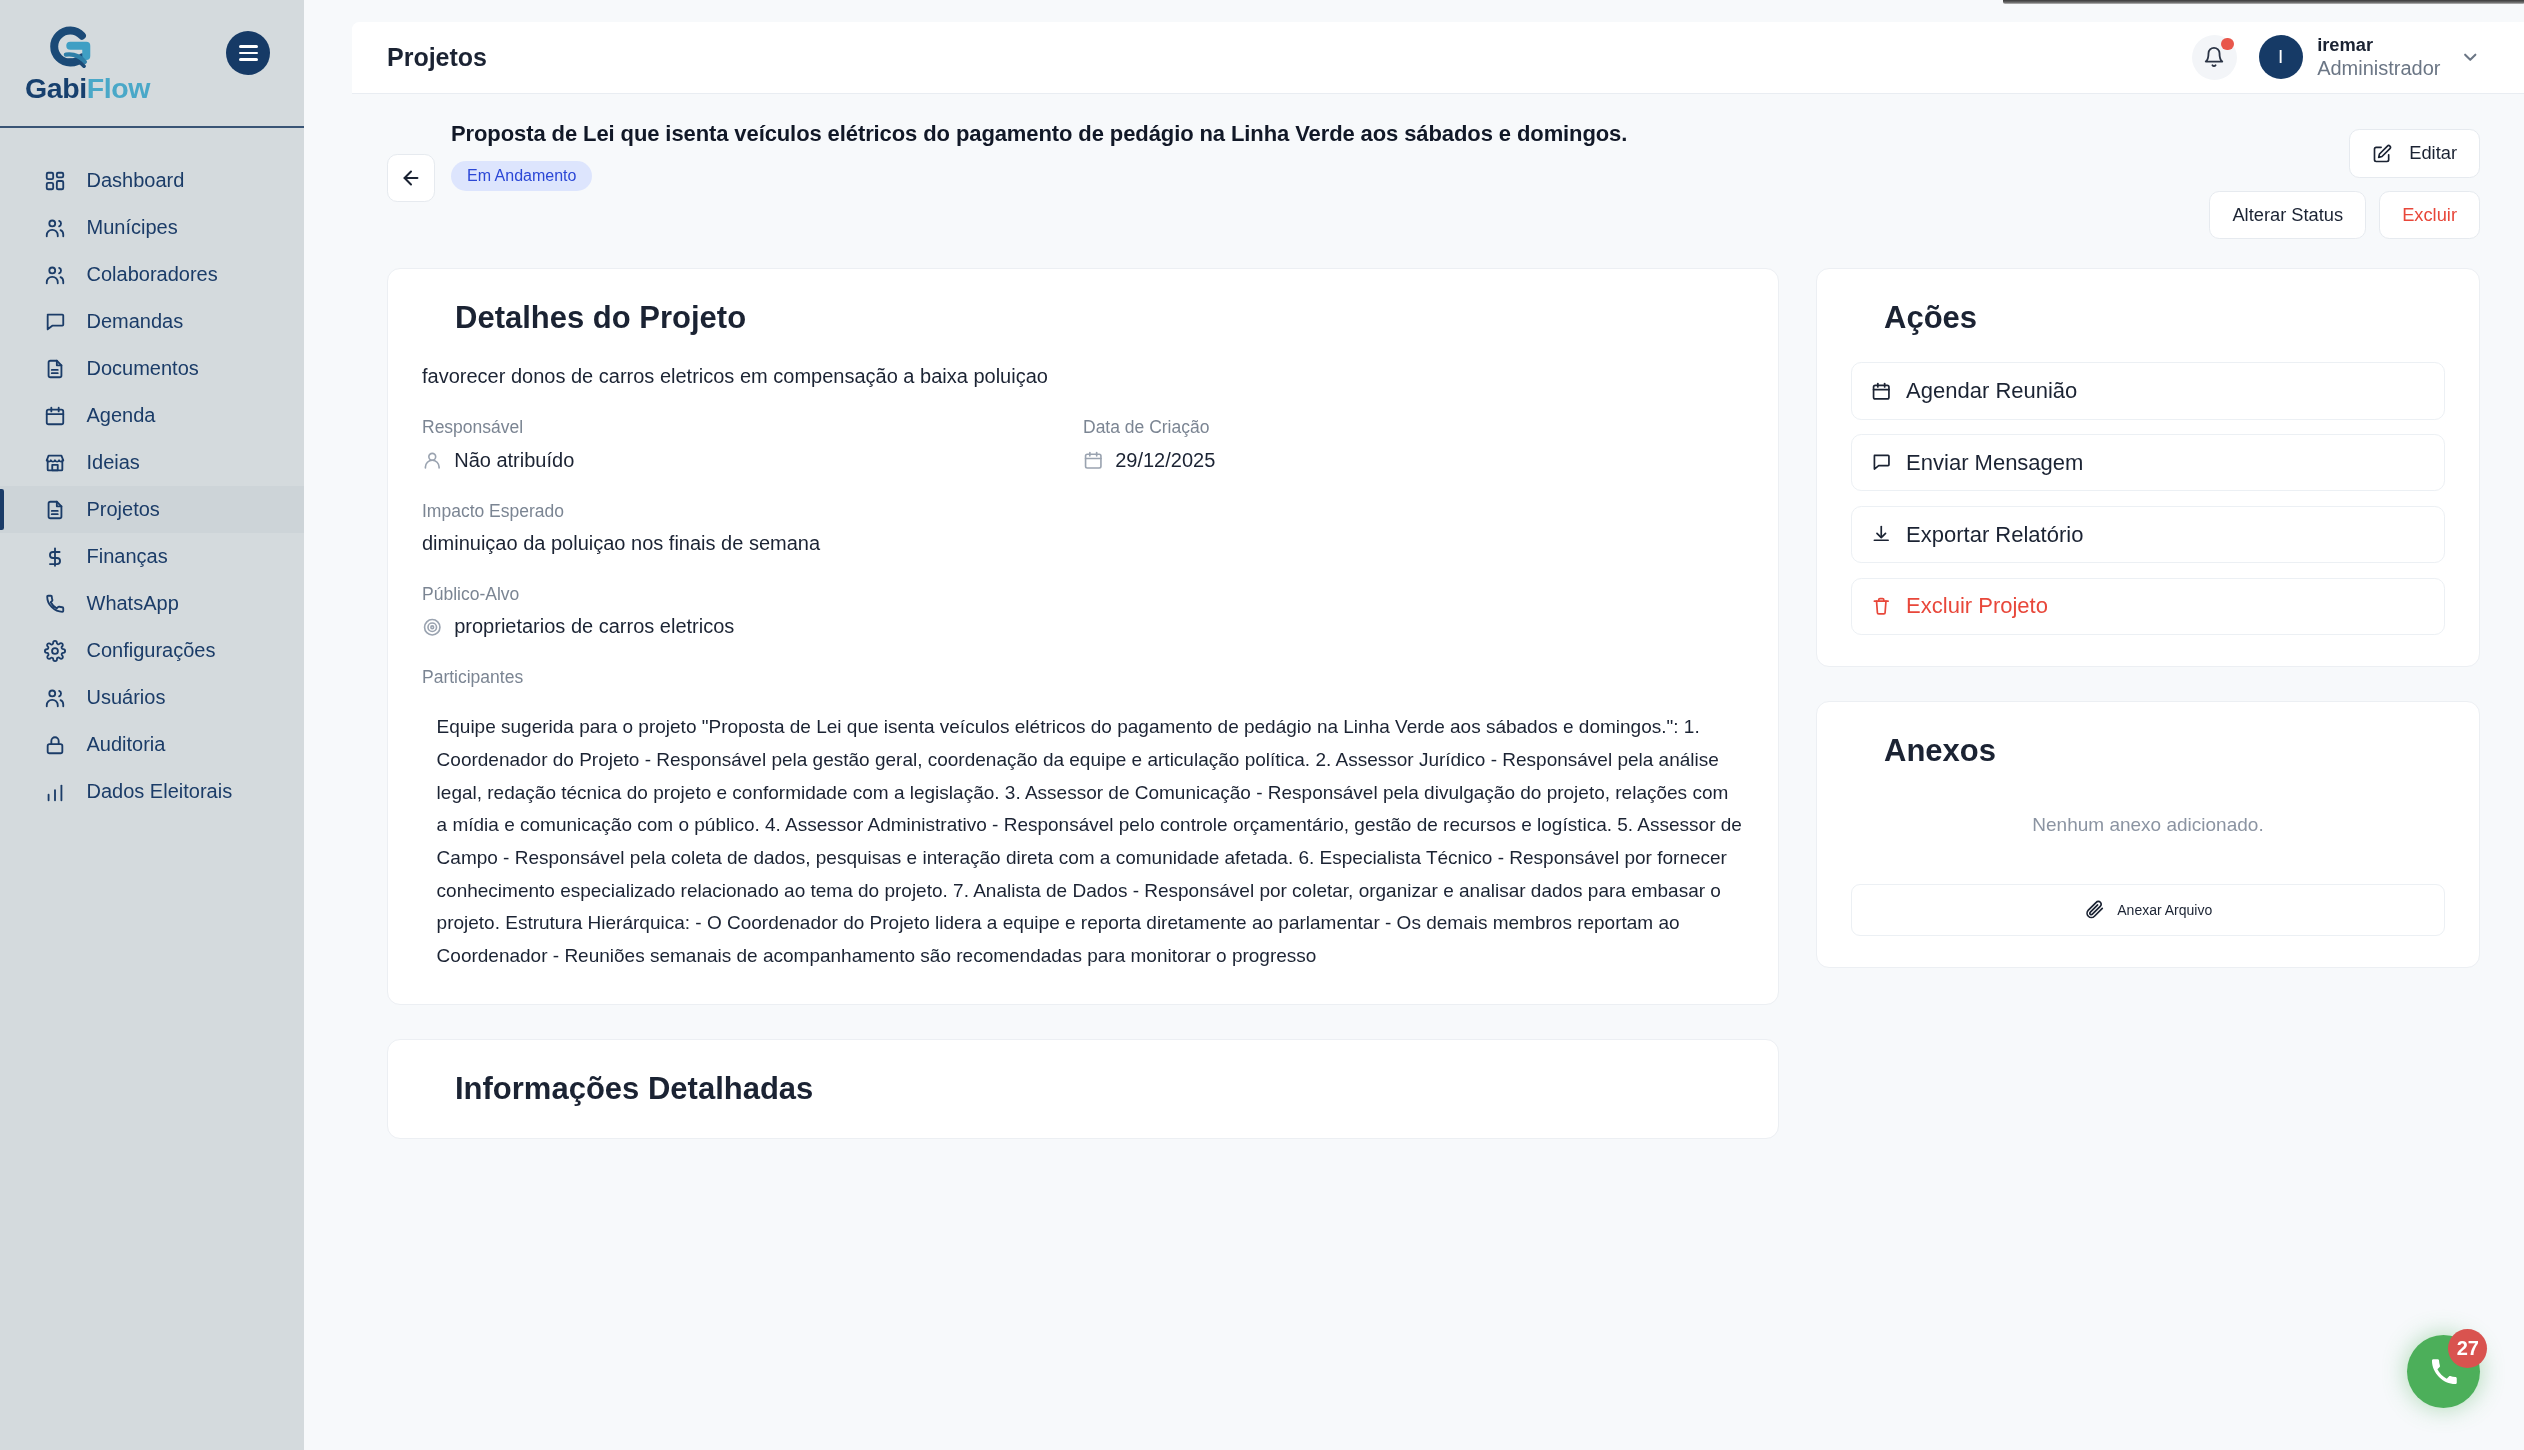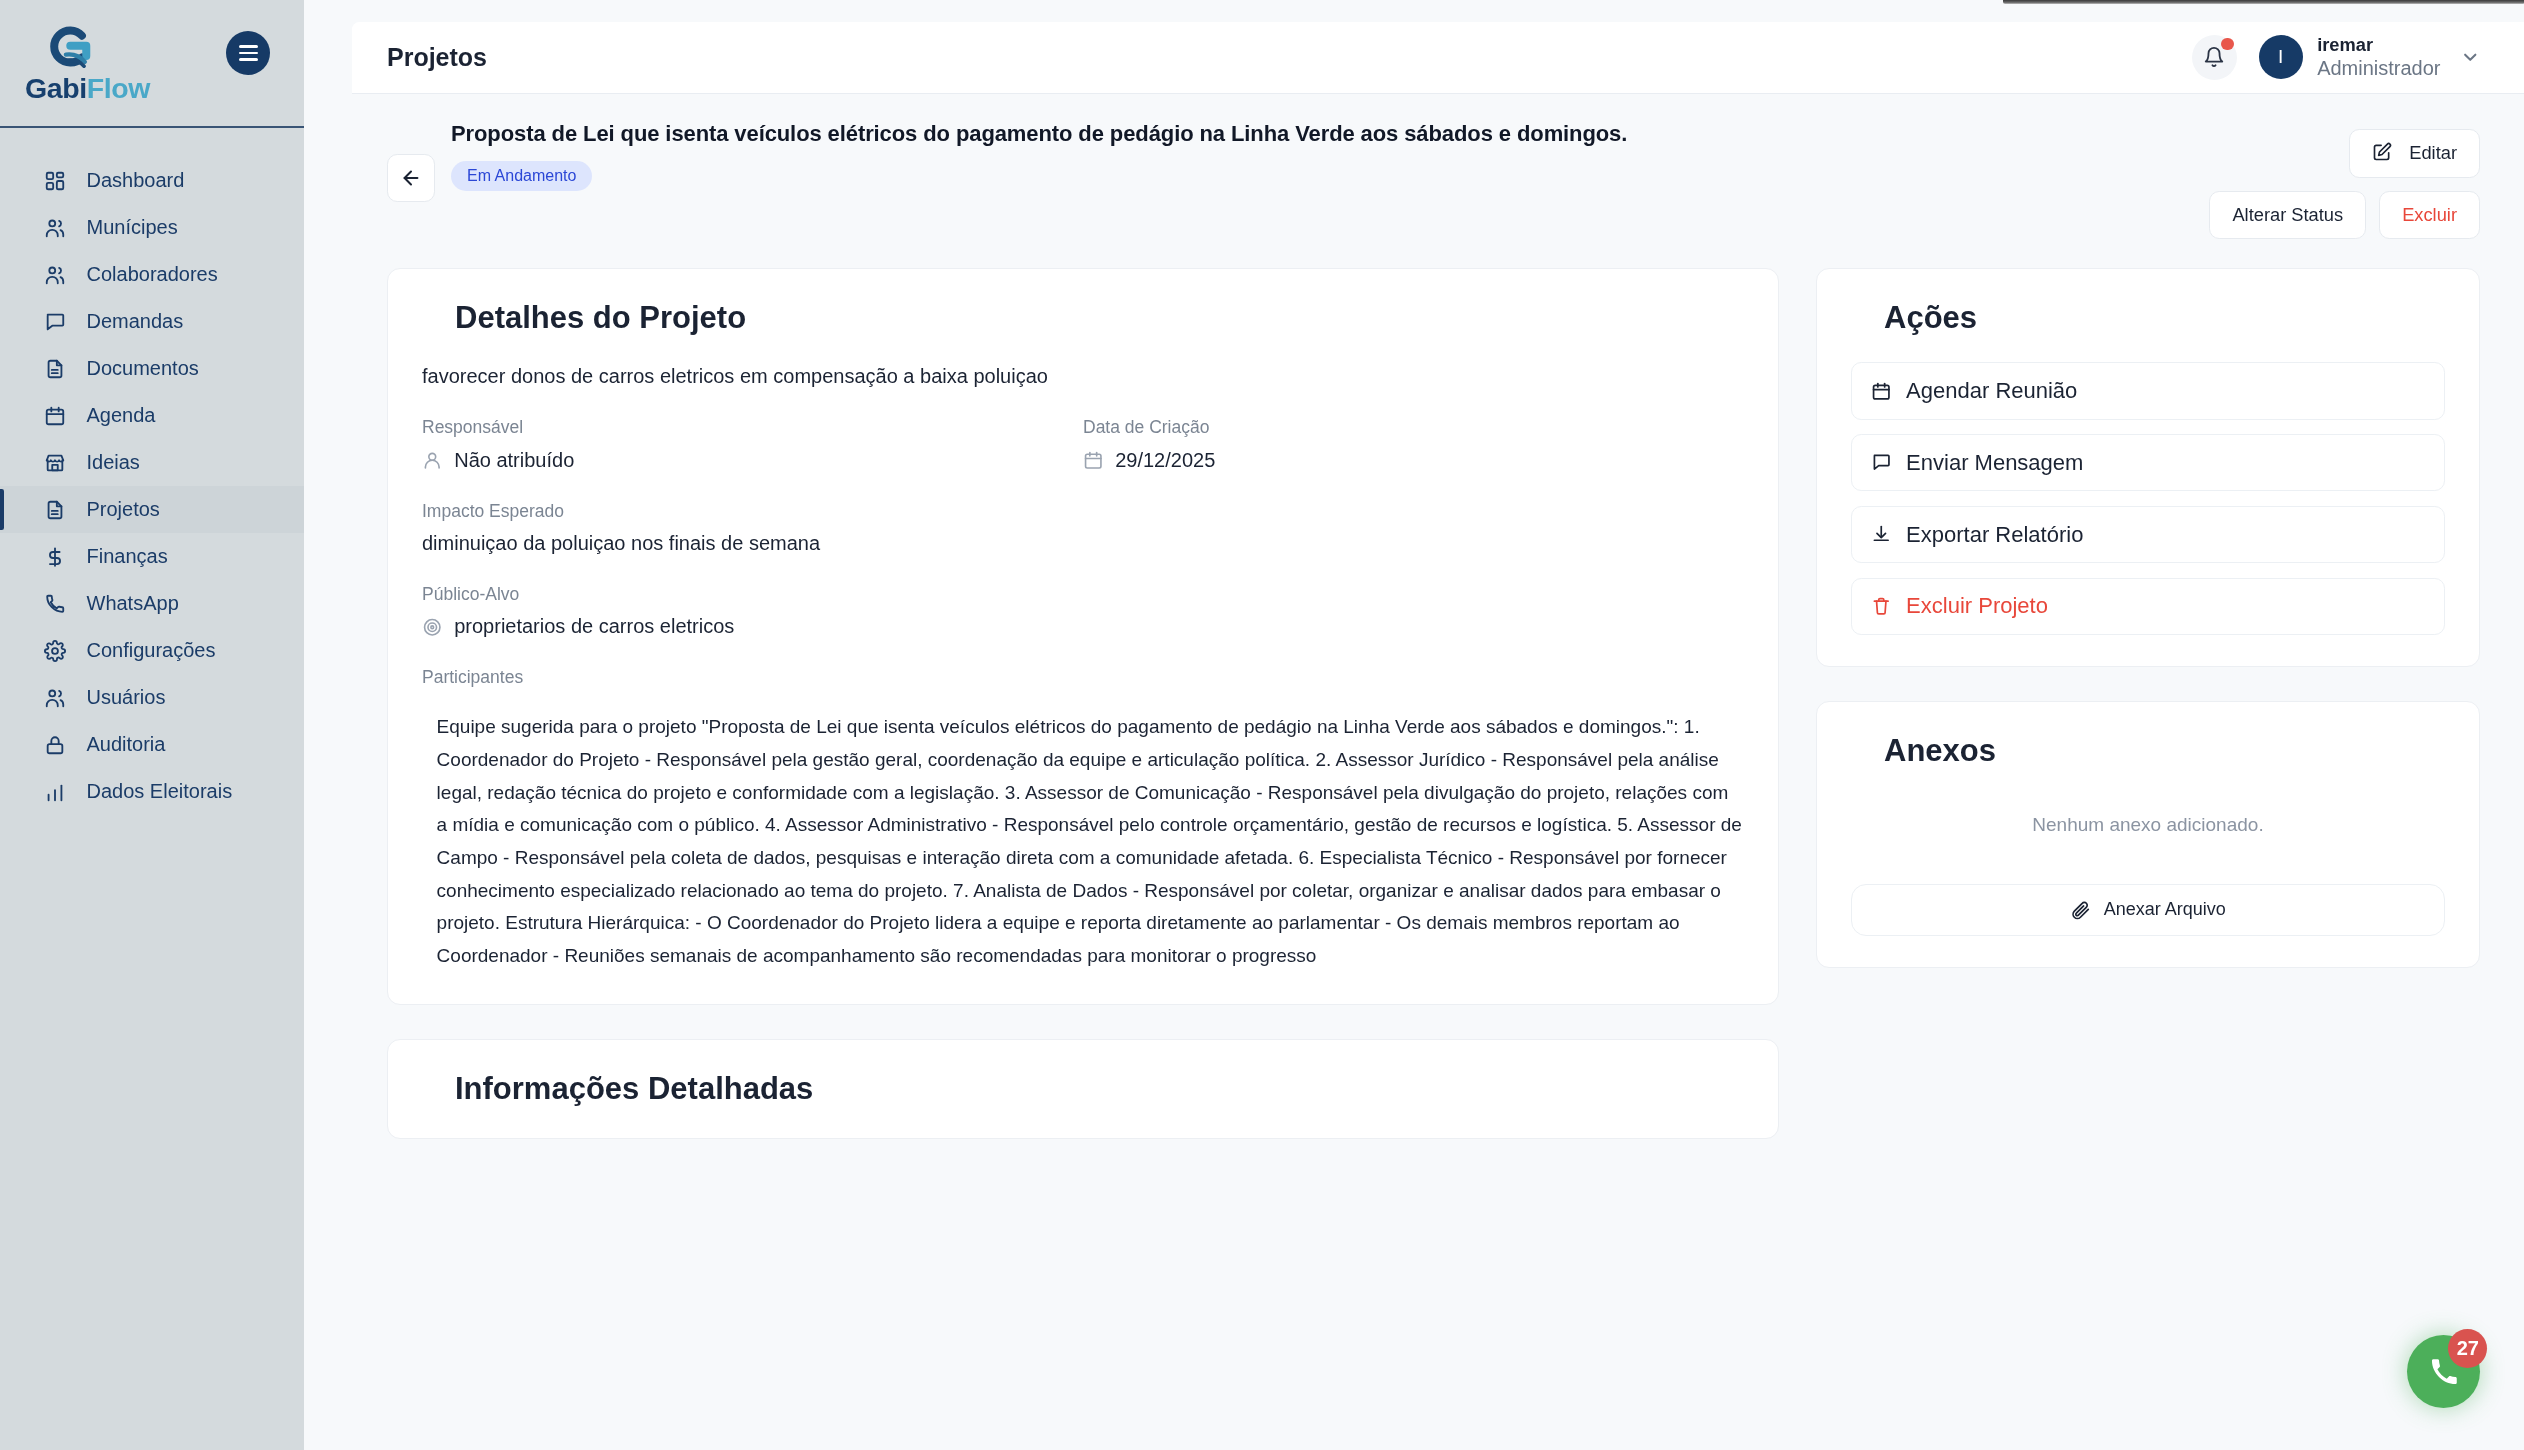--- a/index.html
+++ b/index.html
@@ -101,21 +101,21 @@
   .title-block { max-width: 1484px; }
   .proj-title { font-size: 22px; font-weight: 700; color: #111827; line-height: 1.27; letter-spacing: -0.1px; }
   .badge {
     display: inline-block; margin-top: 13px; background: #dde5fd; color: #2b47d6;
     font-size: 16px; font-weight: 500; padding: 5.8px 16px; border-radius: 730px;
   }
   .title-actions { display: flex; flex-direction: column; align-items: flex-end; gap: 13px; padding-top: 8.8px; }
   .btn {
     background: #fff; border: 0.7px solid #e6eaef; border-radius: 10.2px;
     font-size: 18.3px; color: #1b2333; padding: 12.4px 22px; cursor: pointer;
-    display:flex; align-items:flex-start; gap: 17px; font-family: inherit; white-space: nowrap;
+    display:flex; align-items:flex-end; gap: 17px; font-family: inherit; white-space: nowrap;
   }
   .btn svg { width: 20px; height: 20px; stroke: currentColor; fill:none; stroke-width:2; stroke-linecap:round; stroke-linejoin:round;}
   .btn.danger { color: #e8473a; }
   .btn-row { display:flex; gap: 13px; }
 
   
   .cols { display: flex; gap: 37px; margin-top: 29px; align-items: flex-start; }
   .col-left { flex: 1; min-width: 0; }
   .col-right { width: 664px; flex: 0 0 664px; }
 
@@ -144,23 +144,23 @@
   .action-btn {
     width: 100%; background: #fff; border: 0.7px solid #ecf0f4; border-radius: 10.2px;
     padding: 14.6px 19px; display:flex; align-items:center; gap: 14.6px;
     font-size: 22px; color: #1b2333; cursor:pointer; font-family: inherit; text-align: left;
   }
   .action-btn svg { width: 20.5px; height: 20.5px; stroke: currentColor; fill:none; stroke-width:2; stroke-linecap:round; stroke-linejoin:round;}
   .action-btn.danger { color: #e8473a; }
 
   .empty-note { text-align: center; font-size: 19px; color: #8b94a2; padding: 45px 0 48px; }
   .attach-btn {
-    width: 100%; background: #fff; border: 0.7px solid #ecf0f4; border-radius: 15px;
+    width: 100%; background: #fff; border: 0.7px solid #ecf0f4; border-radius: 9px;
     padding: 14.6px 19px; display:flex; align-items:center; justify-content:center; gap: 13px;
-    font-size: 18px; color: #1b2333; cursor:pointer; font-family: inherit;
+    font-size: 14px; color: #1b2333; cursor:pointer; font-family: inherit;
   }
   .attach-btn svg { width: 20.5px; height: 20.5px; stroke:#1b2333; fill:none; stroke-width:2; stroke-linecap:round; stroke-linejoin:round;}
 
   
   .fab {
     position: absolute; right: 45px; bottom: 42px; width: 73px; height: 73px;
     border-radius: 50%; background: #4caf5a; display:flex; align-items:center; justify-content:center;
     box-shadow: 0 0 25px rgba(76,175,90,.45); cursor: pointer; z-index: 50;
   }
   .fab svg { width: 34px; height: 34px; fill: #fff; }

